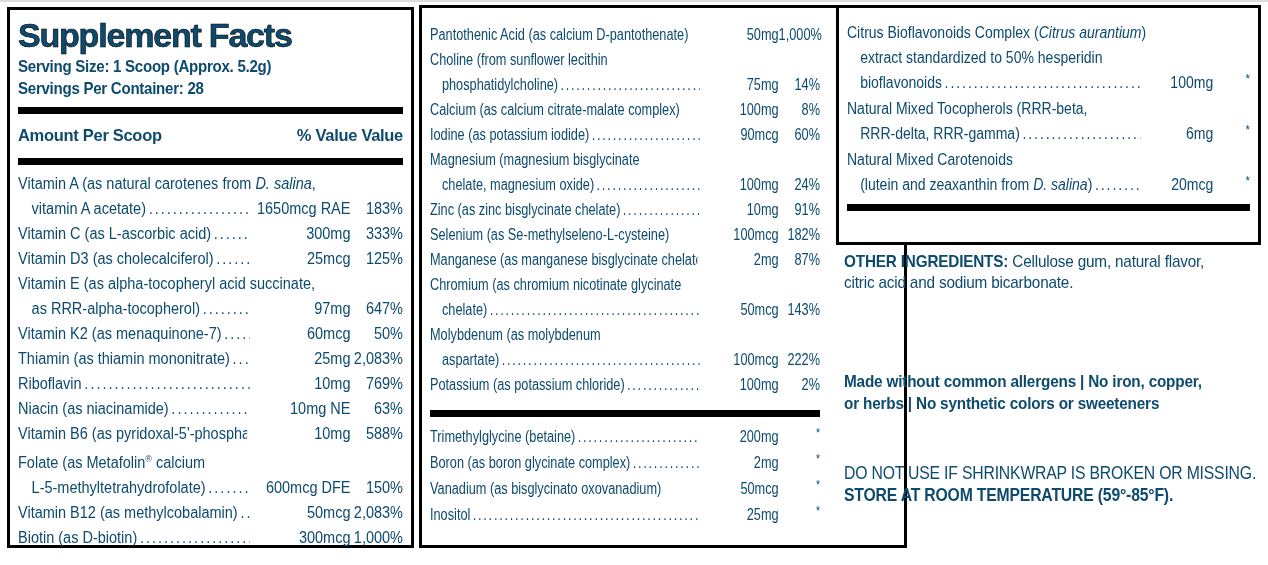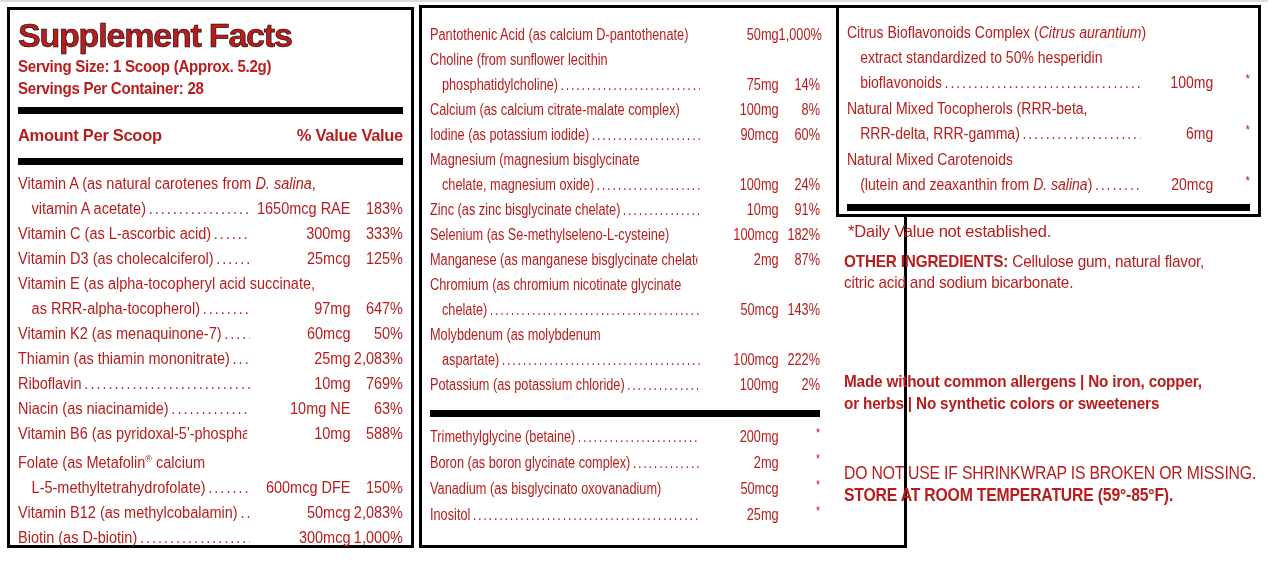--- a/index.html
+++ b/index.html
@@ -1,23 +1,23 @@
 <!DOCTYPE html>
 <html><head>
 <meta charset="utf-8">
 <style>
   html,body{margin:0;padding:0;background:#ffffff;}
-  .sheet{position:relative;width:1268px;height:565px;background:#fff;color:#b91c1c;
+  .sheet{position:relative;width:1268px;height:565px;background:#fff;color:#0c4a6e;
          font-family:"Liberation Sans",sans-serif;overflow:hidden;}
   .scan-edge{position:absolute;top:0;left:0;width:1268px;height:2px;background:#dcdcdc;}
 
   .panel{position:absolute;border:3px solid #000;background:#fff;box-sizing:border-box;}
   #p1{left:7px;top:7px;width:407px;height:541px;padding:5px 8px 0;}
   #p2{left:419px;top:5px;width:488px;height:543px;padding:14px 8px 0;}
-  #p3{left:836px;top:5px;width:425px;height:212px;padding:12px 8px 0;}
+  #p3{left:836px;top:5px;width:425px;height:240px;padding:12px 8px 0;}
 
   .title{font-size:34px;font-weight:bold;letter-spacing:-1.2px;line-height:40px;
          -webkit-text-stroke:0.6px #000;}
   .hdr-cond{width:421px;transform:scaleX(0.914);transform-origin:0 0;}
   .serv{font-weight:bold;font-size:16.5px;line-height:22px;letter-spacing:-0.3px;white-space:nowrap;}
   .bar{height:7px;background:#000;margin:6px 0;}
   #p1 .bar.hdr-bar-top{margin-top:8px;}
   .colhdr{display:flex;justify-content:space-between;align-items:flex-end;
           font-weight:bold;font-size:16.5px;letter-spacing:-0.3px;padding:6px 0 7px;}
 
@@ -353,21 +353,20 @@
           </div>
           <div class="rline indent">
             <span class="nm">(lutein and zeaxanthin from <i>D. salina</i>)</span>
             <span class="dots"></span>
             <span class="amt">20mcg</span>
             <span class="dv star">*</span>
           </div>
         </div>
       </div>
     <div class="bar"></div>
-    <div class="footnote">*Daily Value not established.</div>
   </div>
 
   <div class="note" id="noteOther">
     <div class="nline"><span class="b">OTHER INGREDIENTS:</span><span> Cellulose gum, natural flavor,</span></div>
     <div class="nline">citric acid and sodium bicarbonate.</div>
   </div>
 
   <div class="note" id="noteAllergens">
     <div class="nline">Made without common allergens | No iron, copper,</div>
     <div class="nline">or herbs | No synthetic colors or sweeteners</div>

